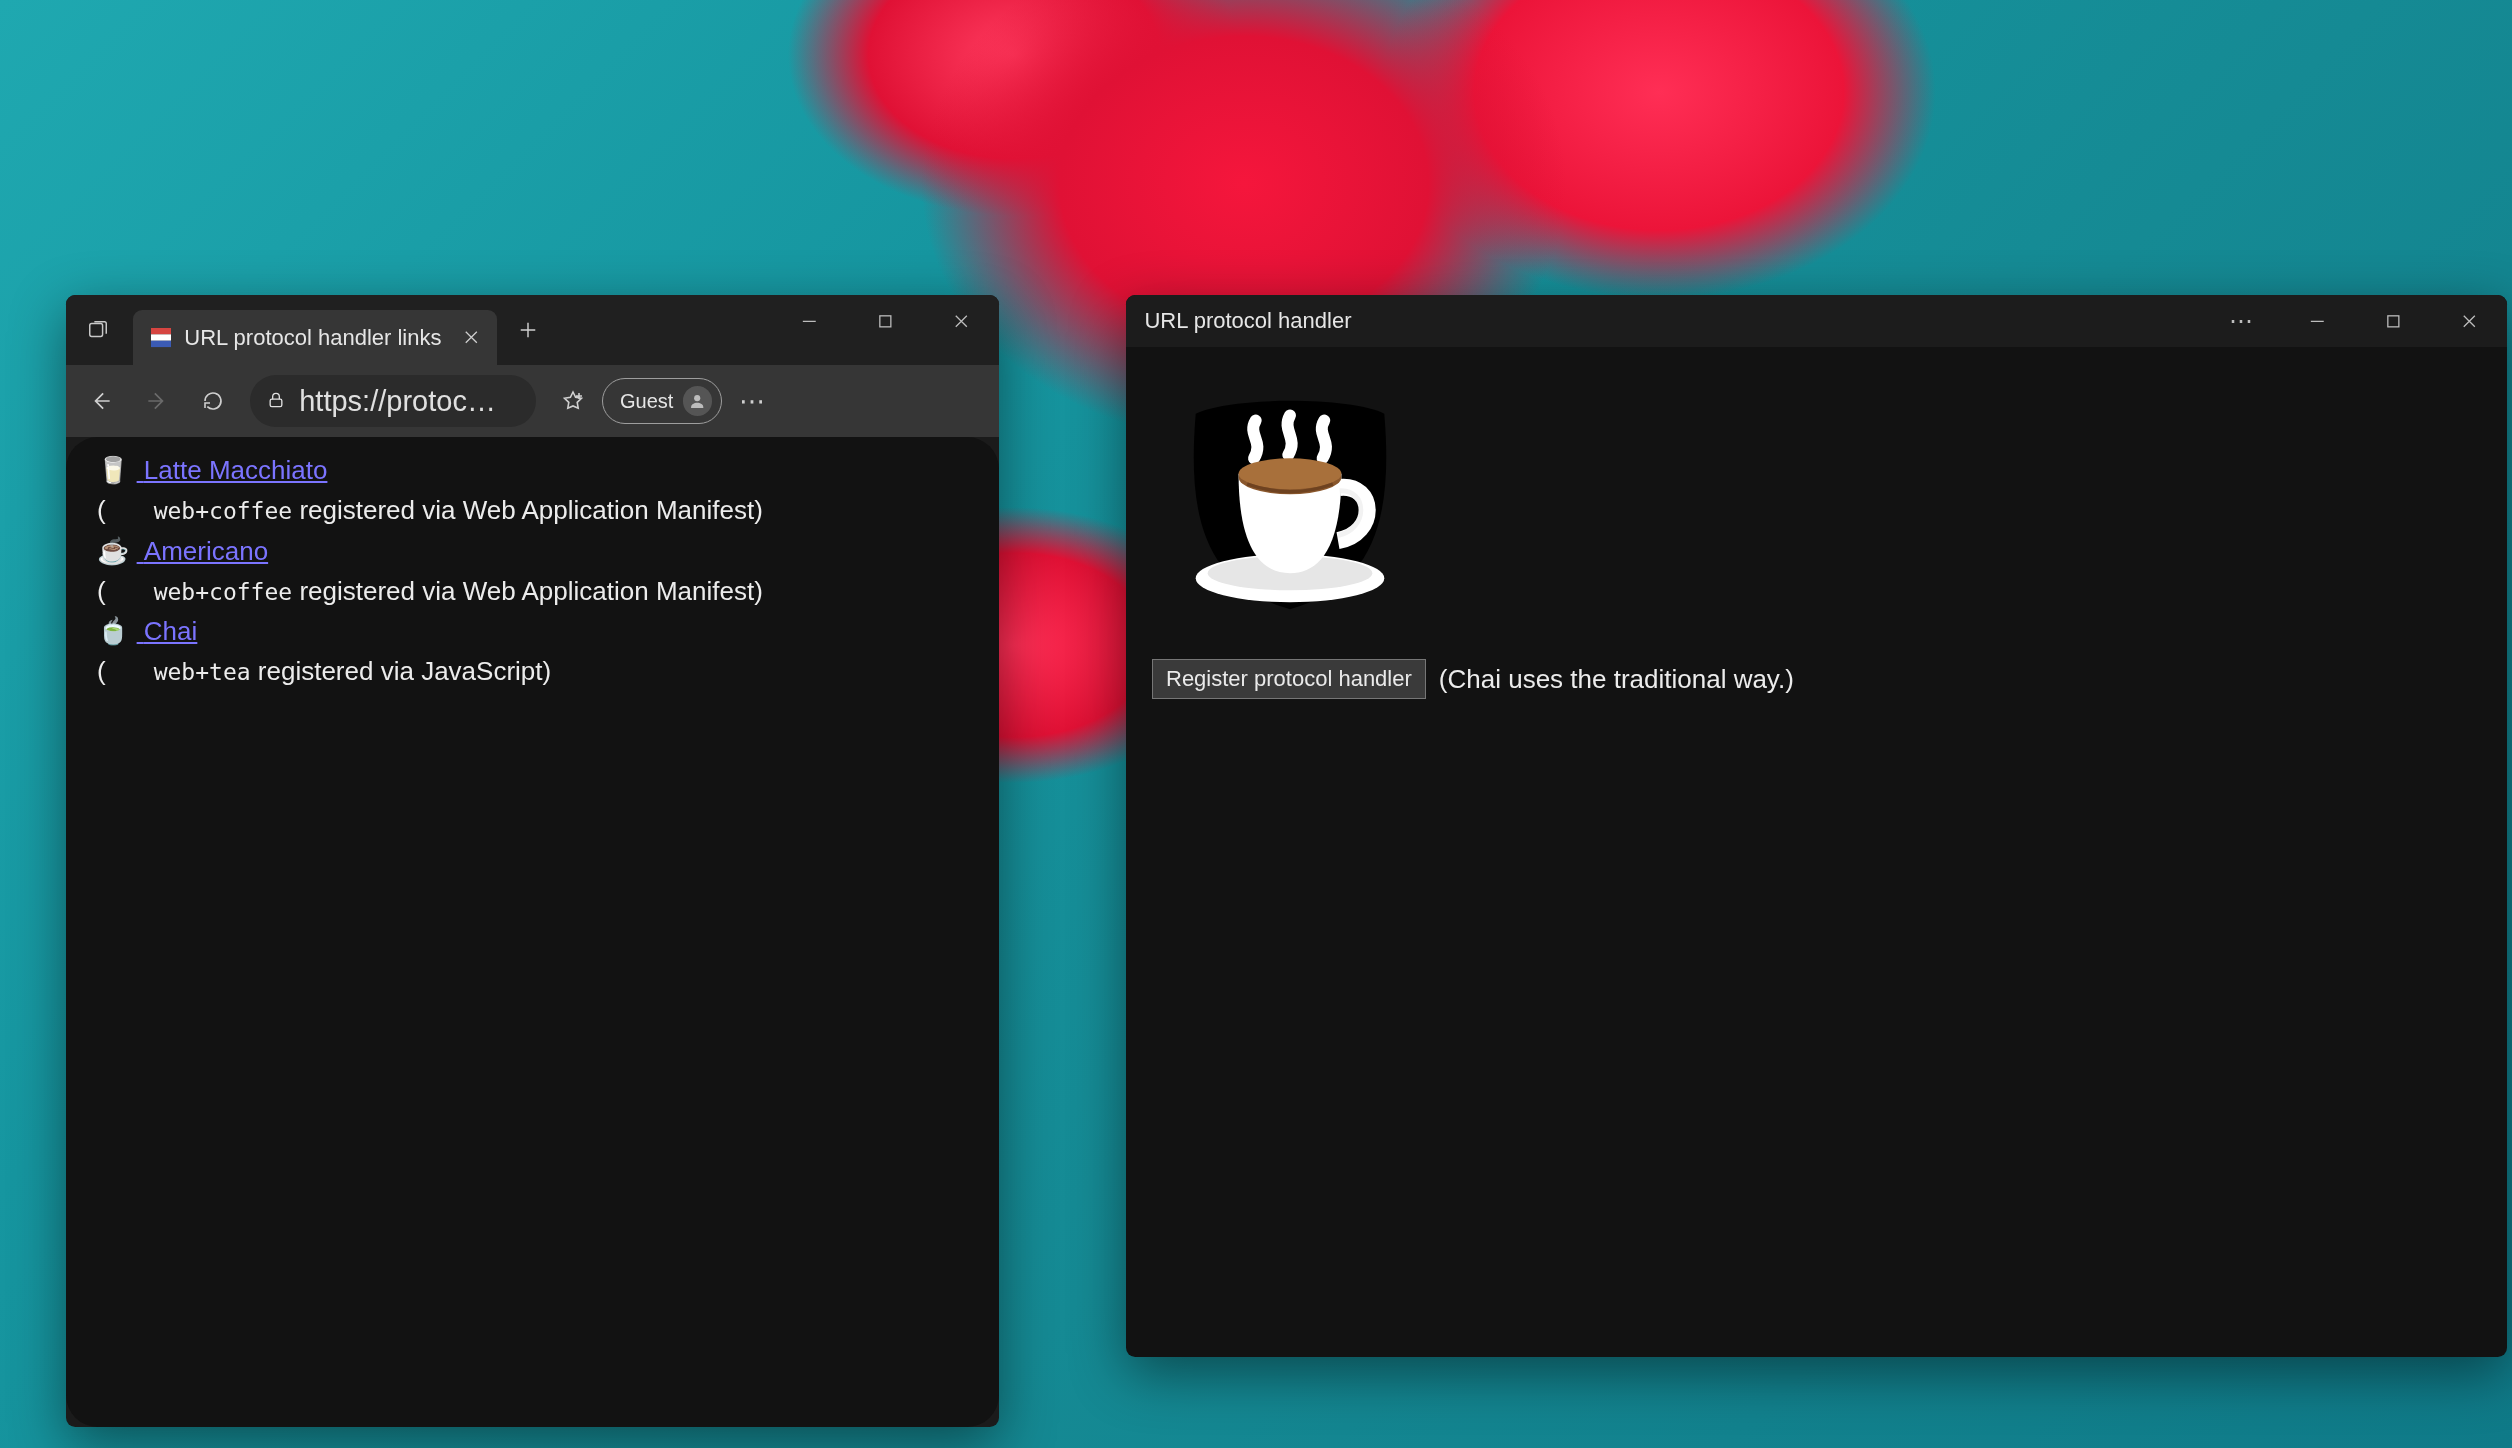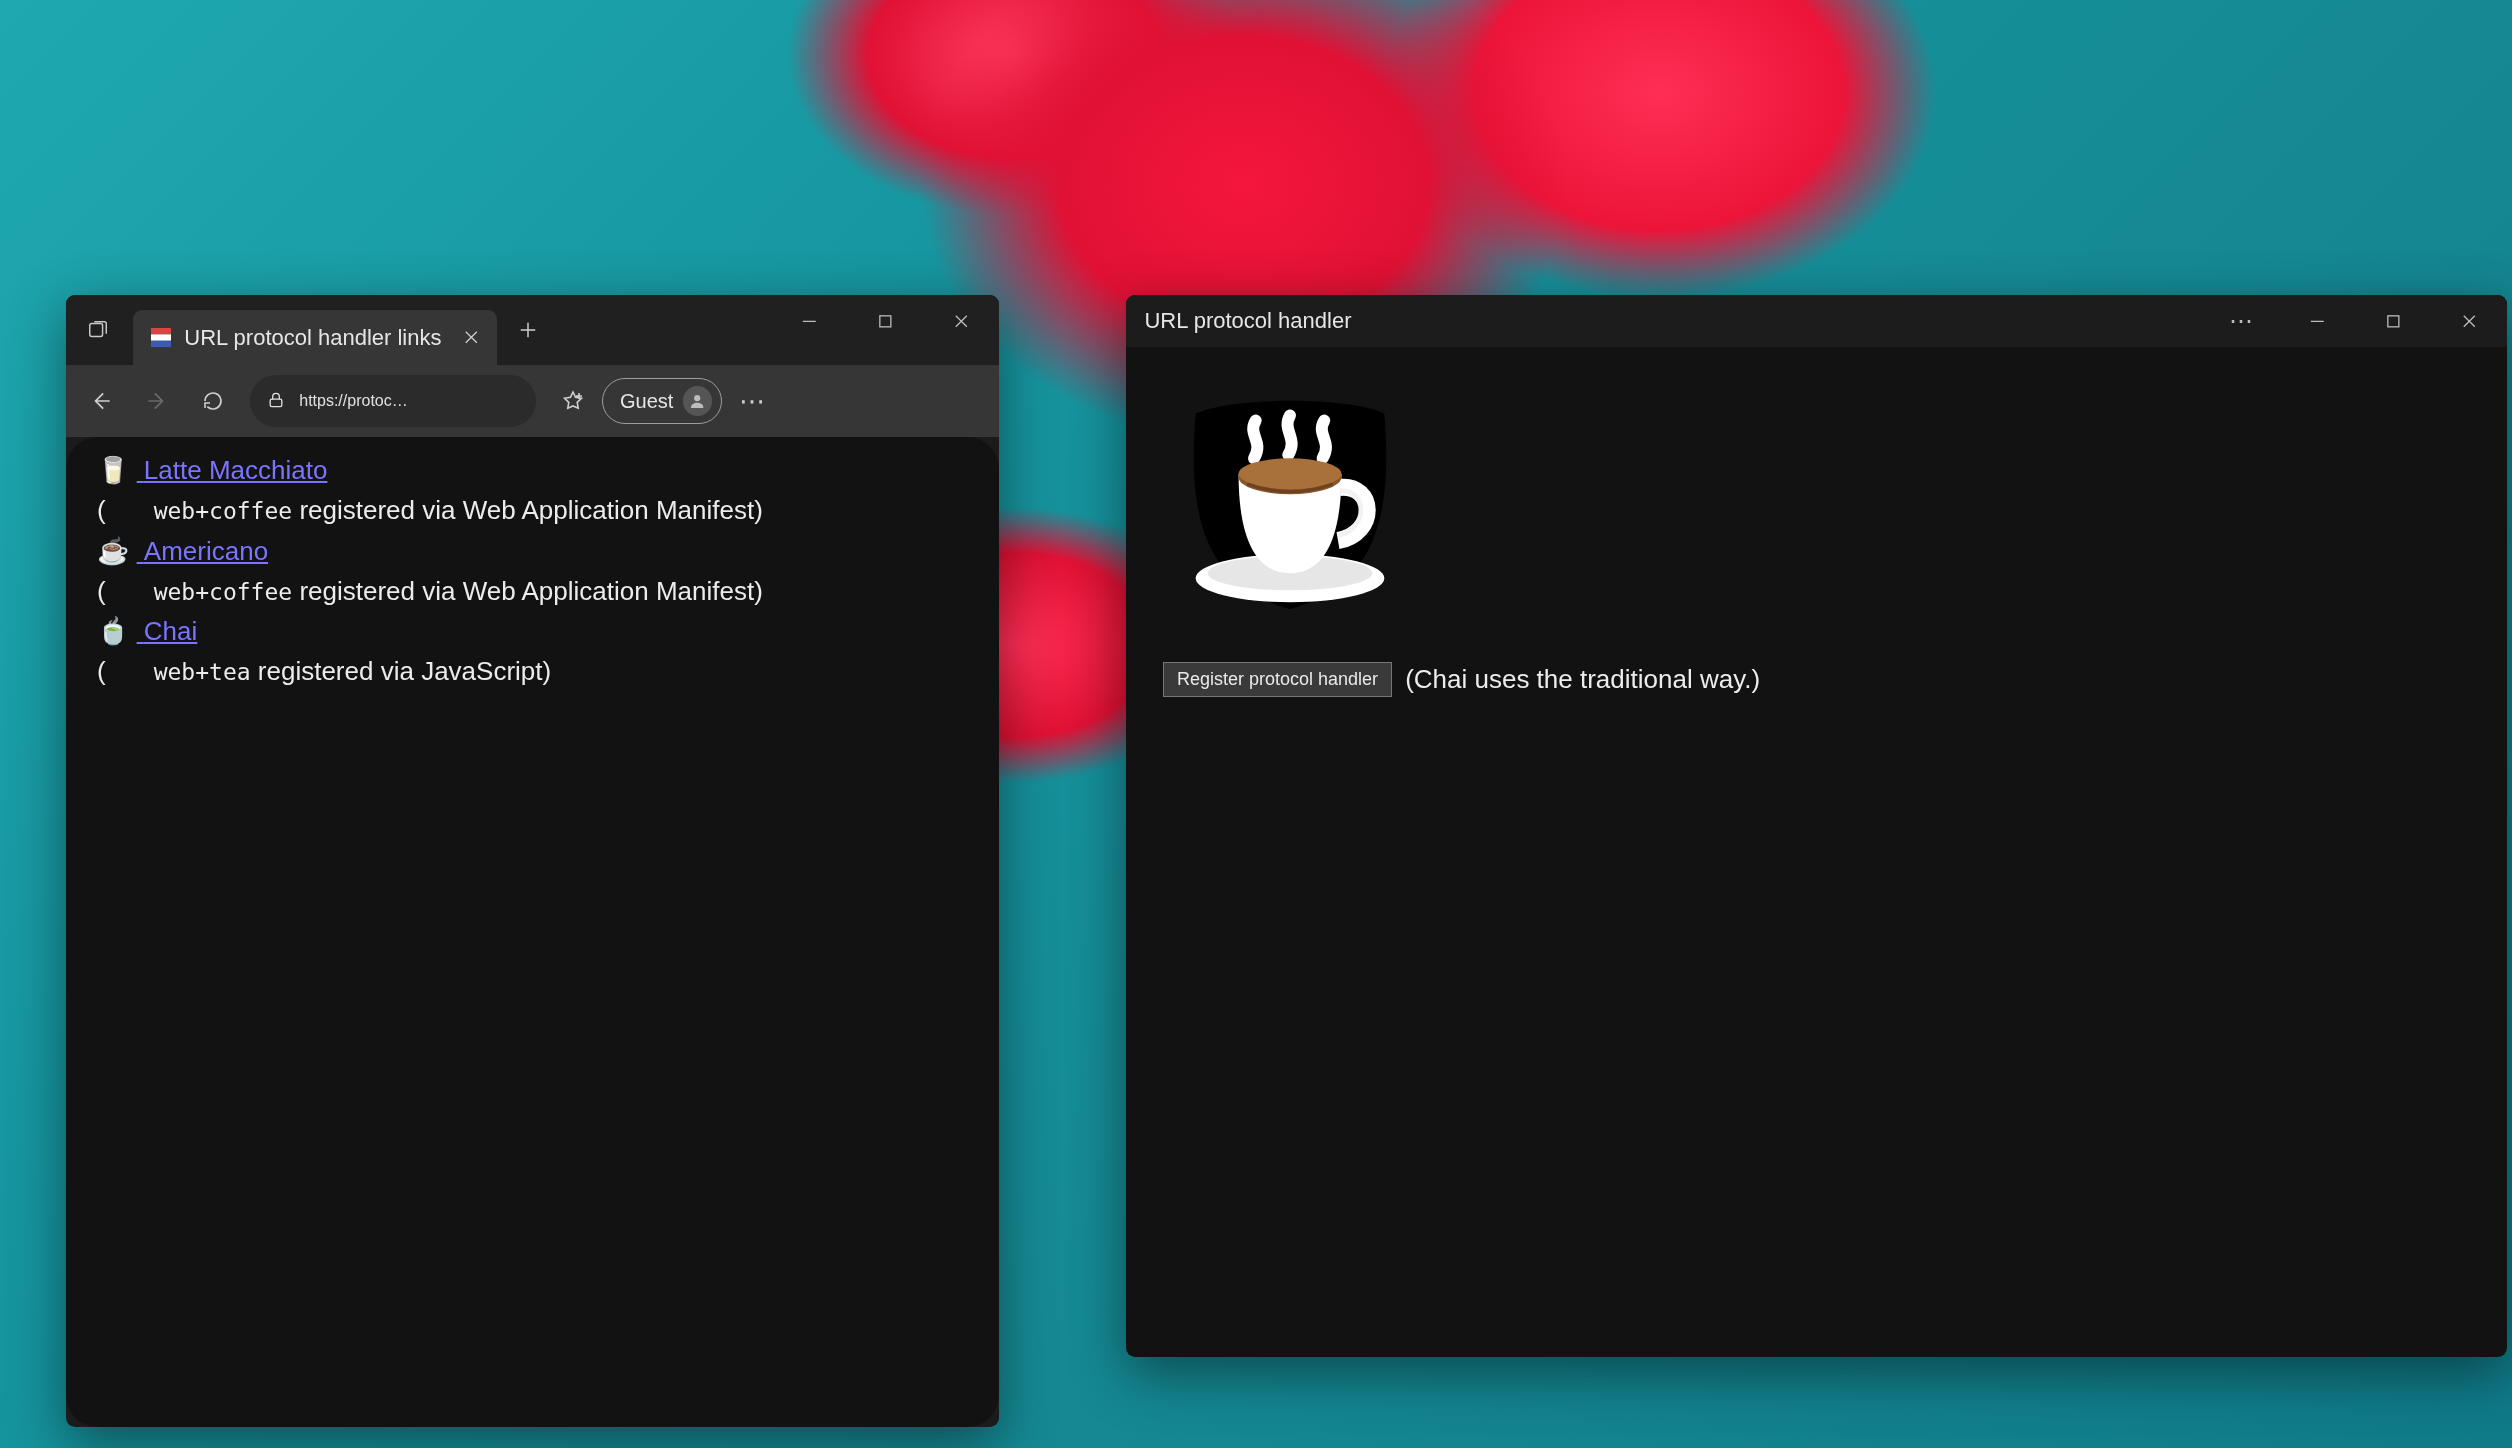--- a/index.html
+++ b/index.html
@@ -106,21 +106,21 @@
     display: flex;
     align-items: center;
     background: #2b2b2b;
     height: 52px;
     border-radius: 26px;
     margin: 0 7.4px;
     padding: 0 16.6px;
     gap: 13px;
     color: #e0e0e0;
   }
-  .addr-text { font-size: 16px; white-space: nowrap; overflow: hidden; text-overflow: ellipsis; }
+  .addr-text { font-size: 29px; white-space: nowrap; overflow: hidden; text-overflow: ellipsis; }
   .guest-pill {
     display: flex; align-items: center; gap: 9.2px;
     border: 1.8px solid #9e9e9e;
     height: 46px; border-radius: 24px;
     padding: 0 9.2px 0 16.6px;
     color: #e6e6e6; font-size: 20px;
   }
   .avatar {
     width: 29.5px; height: 29.5px; border-radius: 50%;
     background: #555;
@@ -176,24 +176,23 @@
   .pwa-body a { color: #b68cff; text-decoration: underline; }
   .cup-wrap {
     margin-top: 16.6px;
     width: 286px;
   }
   .btn-row { margin-top: 20px; display: flex; align-items: center; gap: 13px; }
   .native-btn {
     background: #3a3a3a;
     color: #eaeaea;
     border: 1.8px solid #767676;
-    font-size: 18px;
+    font-size: 22px;
     padding: 6px 13px;
     font-family: inherit;
-    margin-left: 11px;
   }
 </style>
 </head>
 <body>
 
 <div class="desktop-bg"></div>
 
 <div class="browser-window">
 
   <div class="browser-titlebar">

